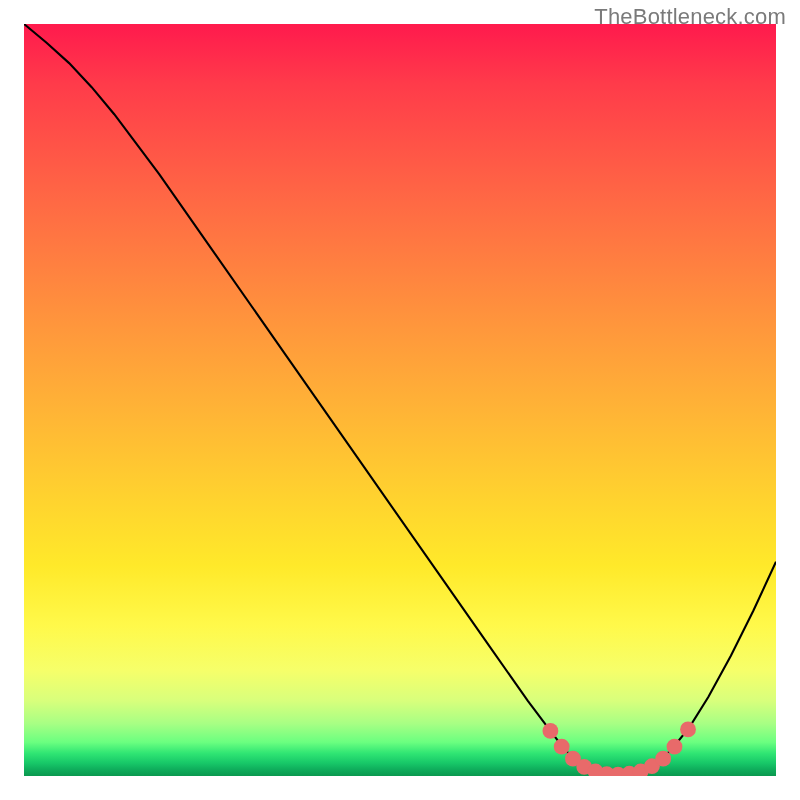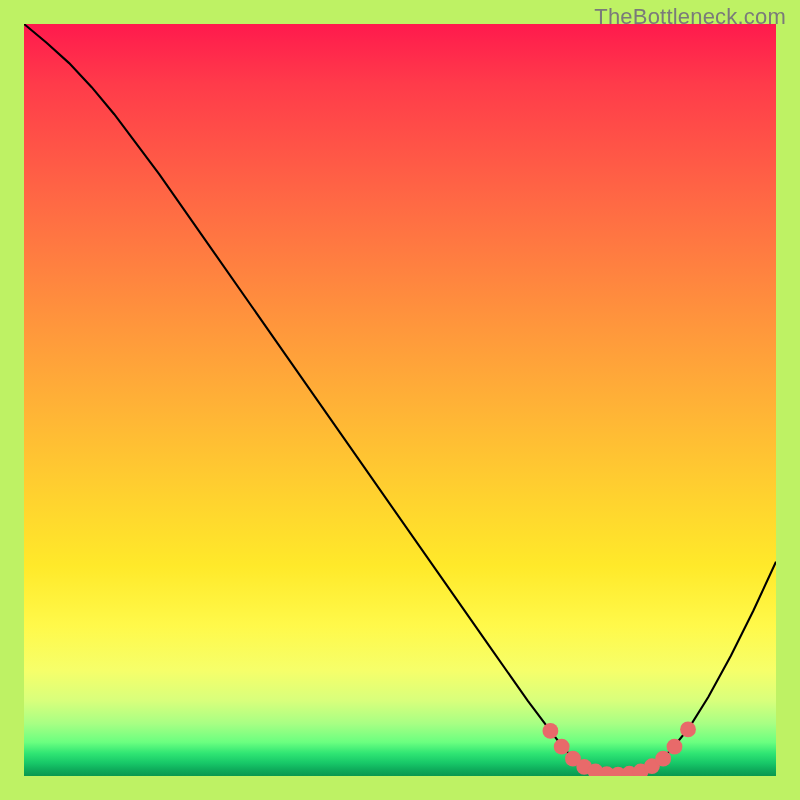--- a/index.html
+++ b/index.html
@@ -8,21 +8,21 @@
     width: 800px;
     height: 800px;
     background: #000;
     font-family: Arial, Helvetica, sans-serif;
     overflow: hidden;
   }
   .frame {
     position: relative;
     width: 800px;
     height: 800px;
-    background: #bef264;
+    background: #ffffff;
   }
   .watermark {
     position: absolute;
     top: 4px;
     right: 14px;
     color: #7a7a7a;
     font-size: 22px;
     font-weight: 500;
     letter-spacing: 0.2px;
     z-index: 5;

